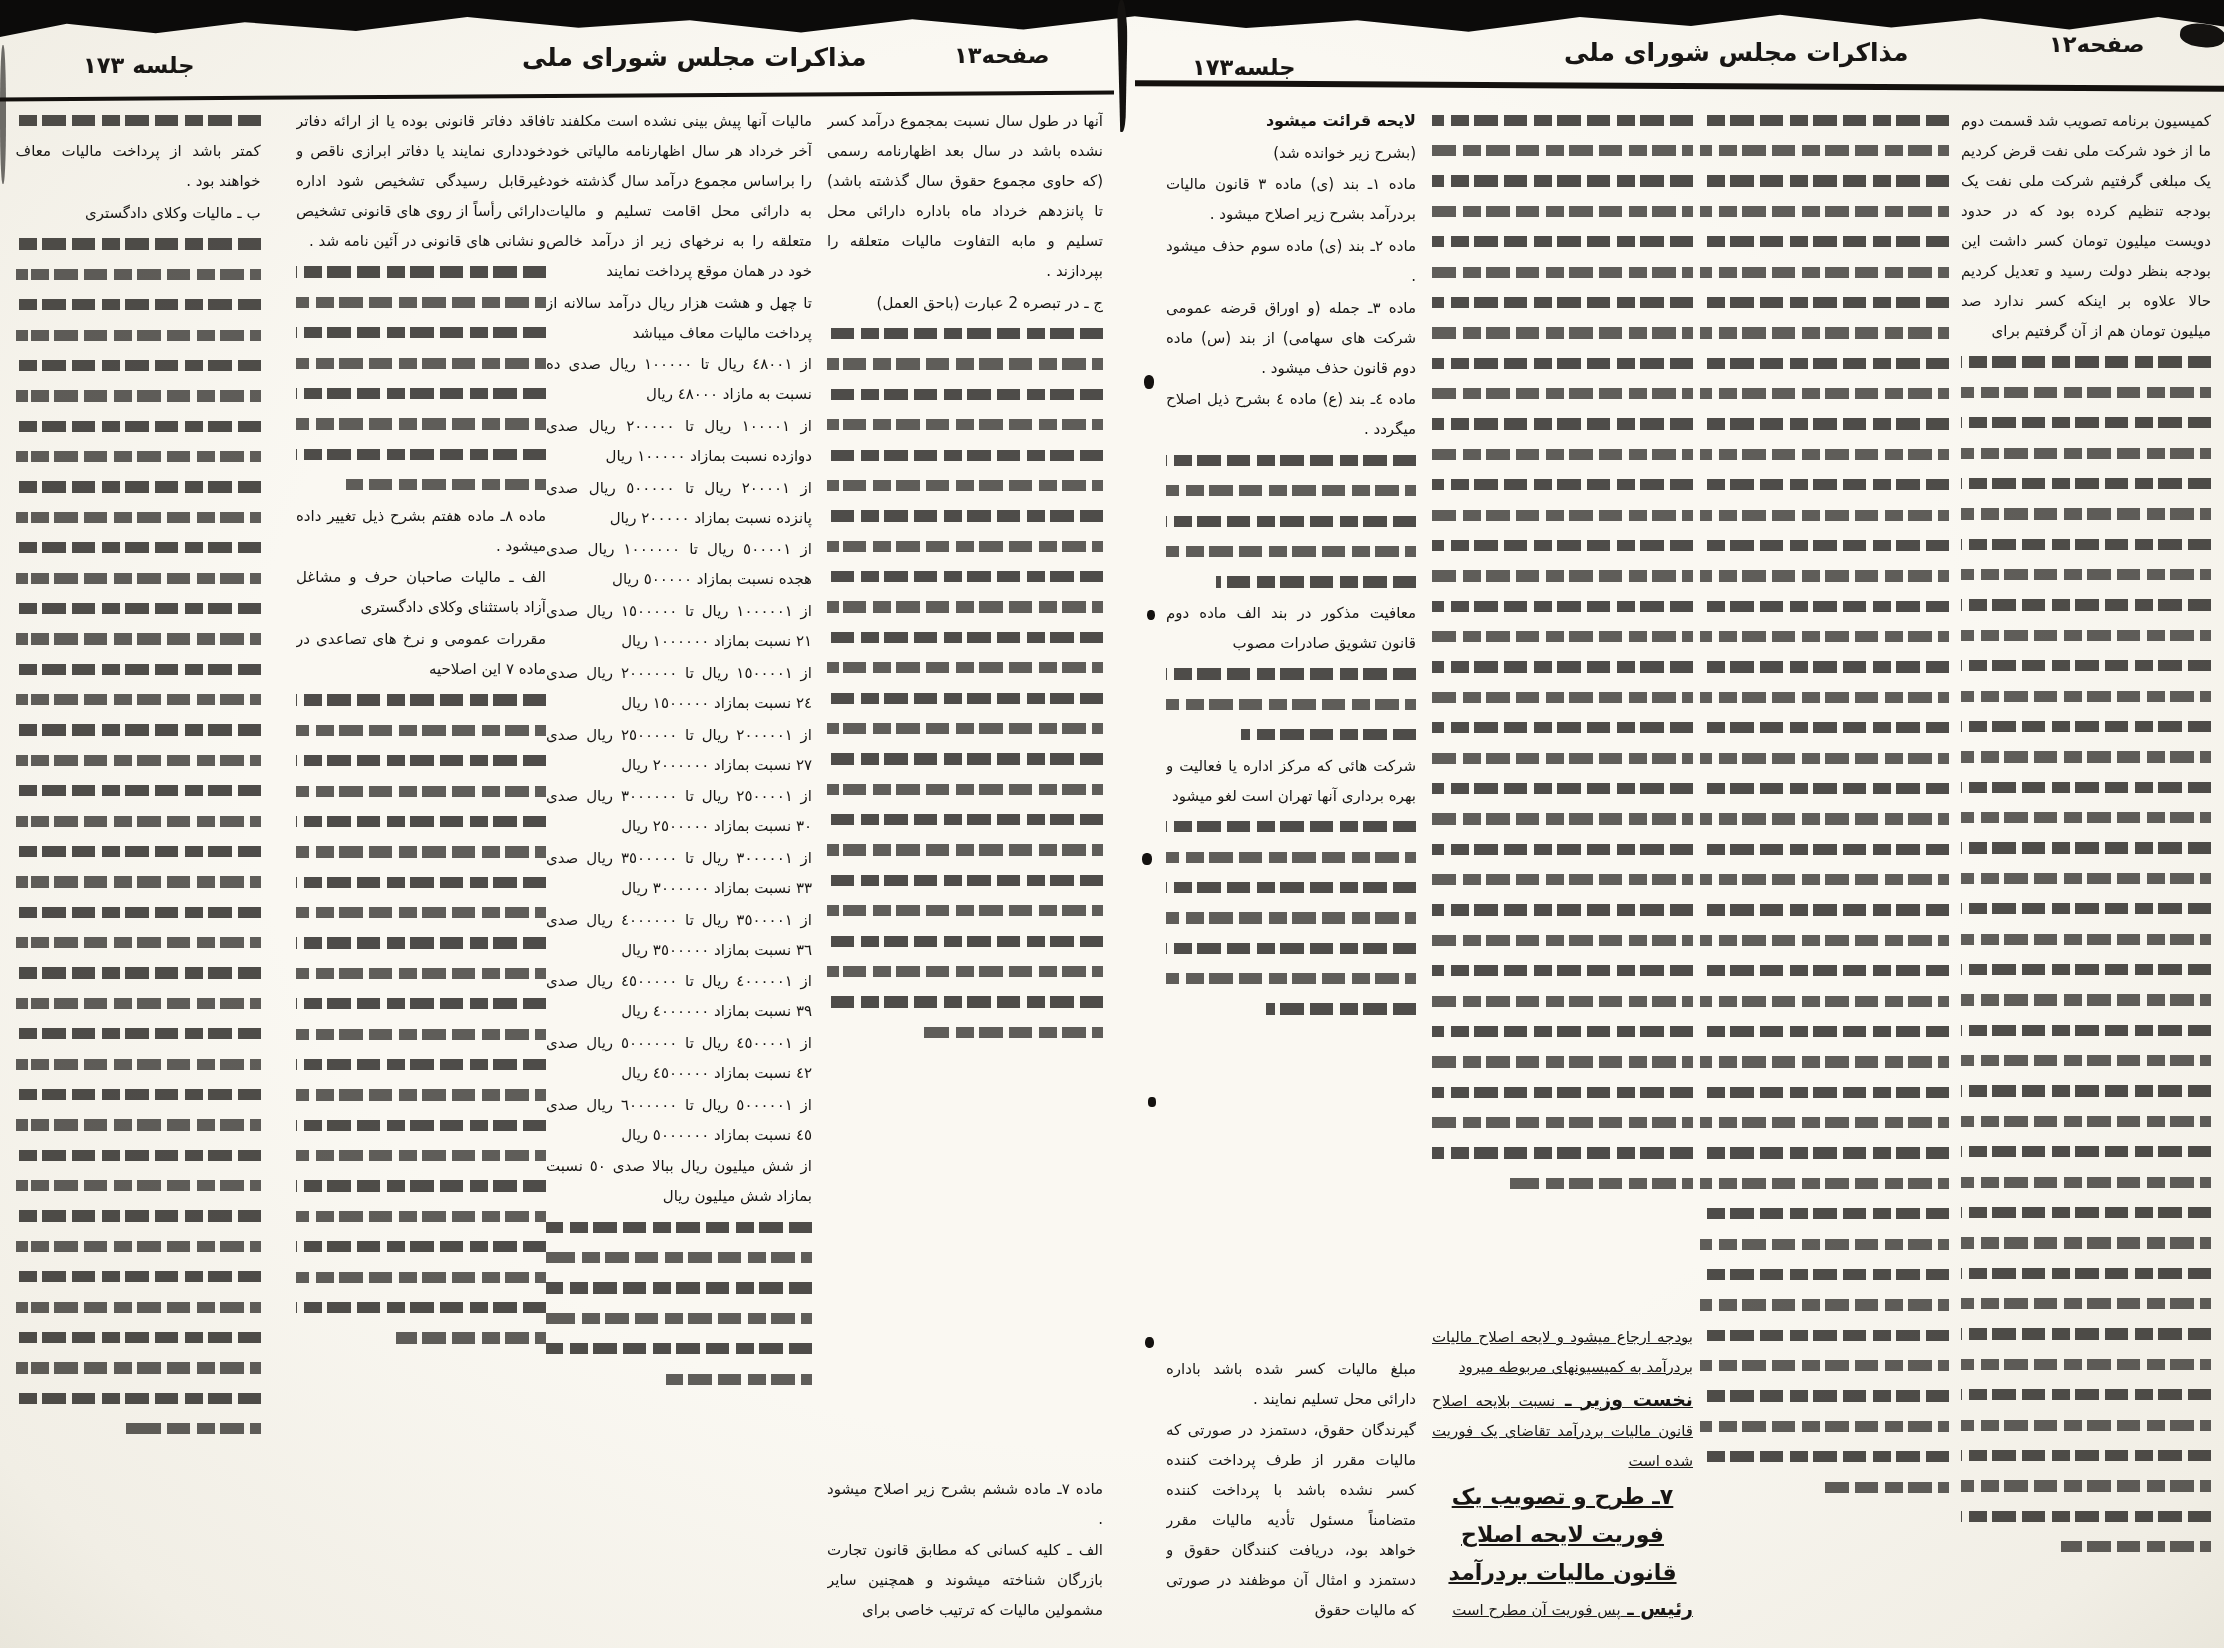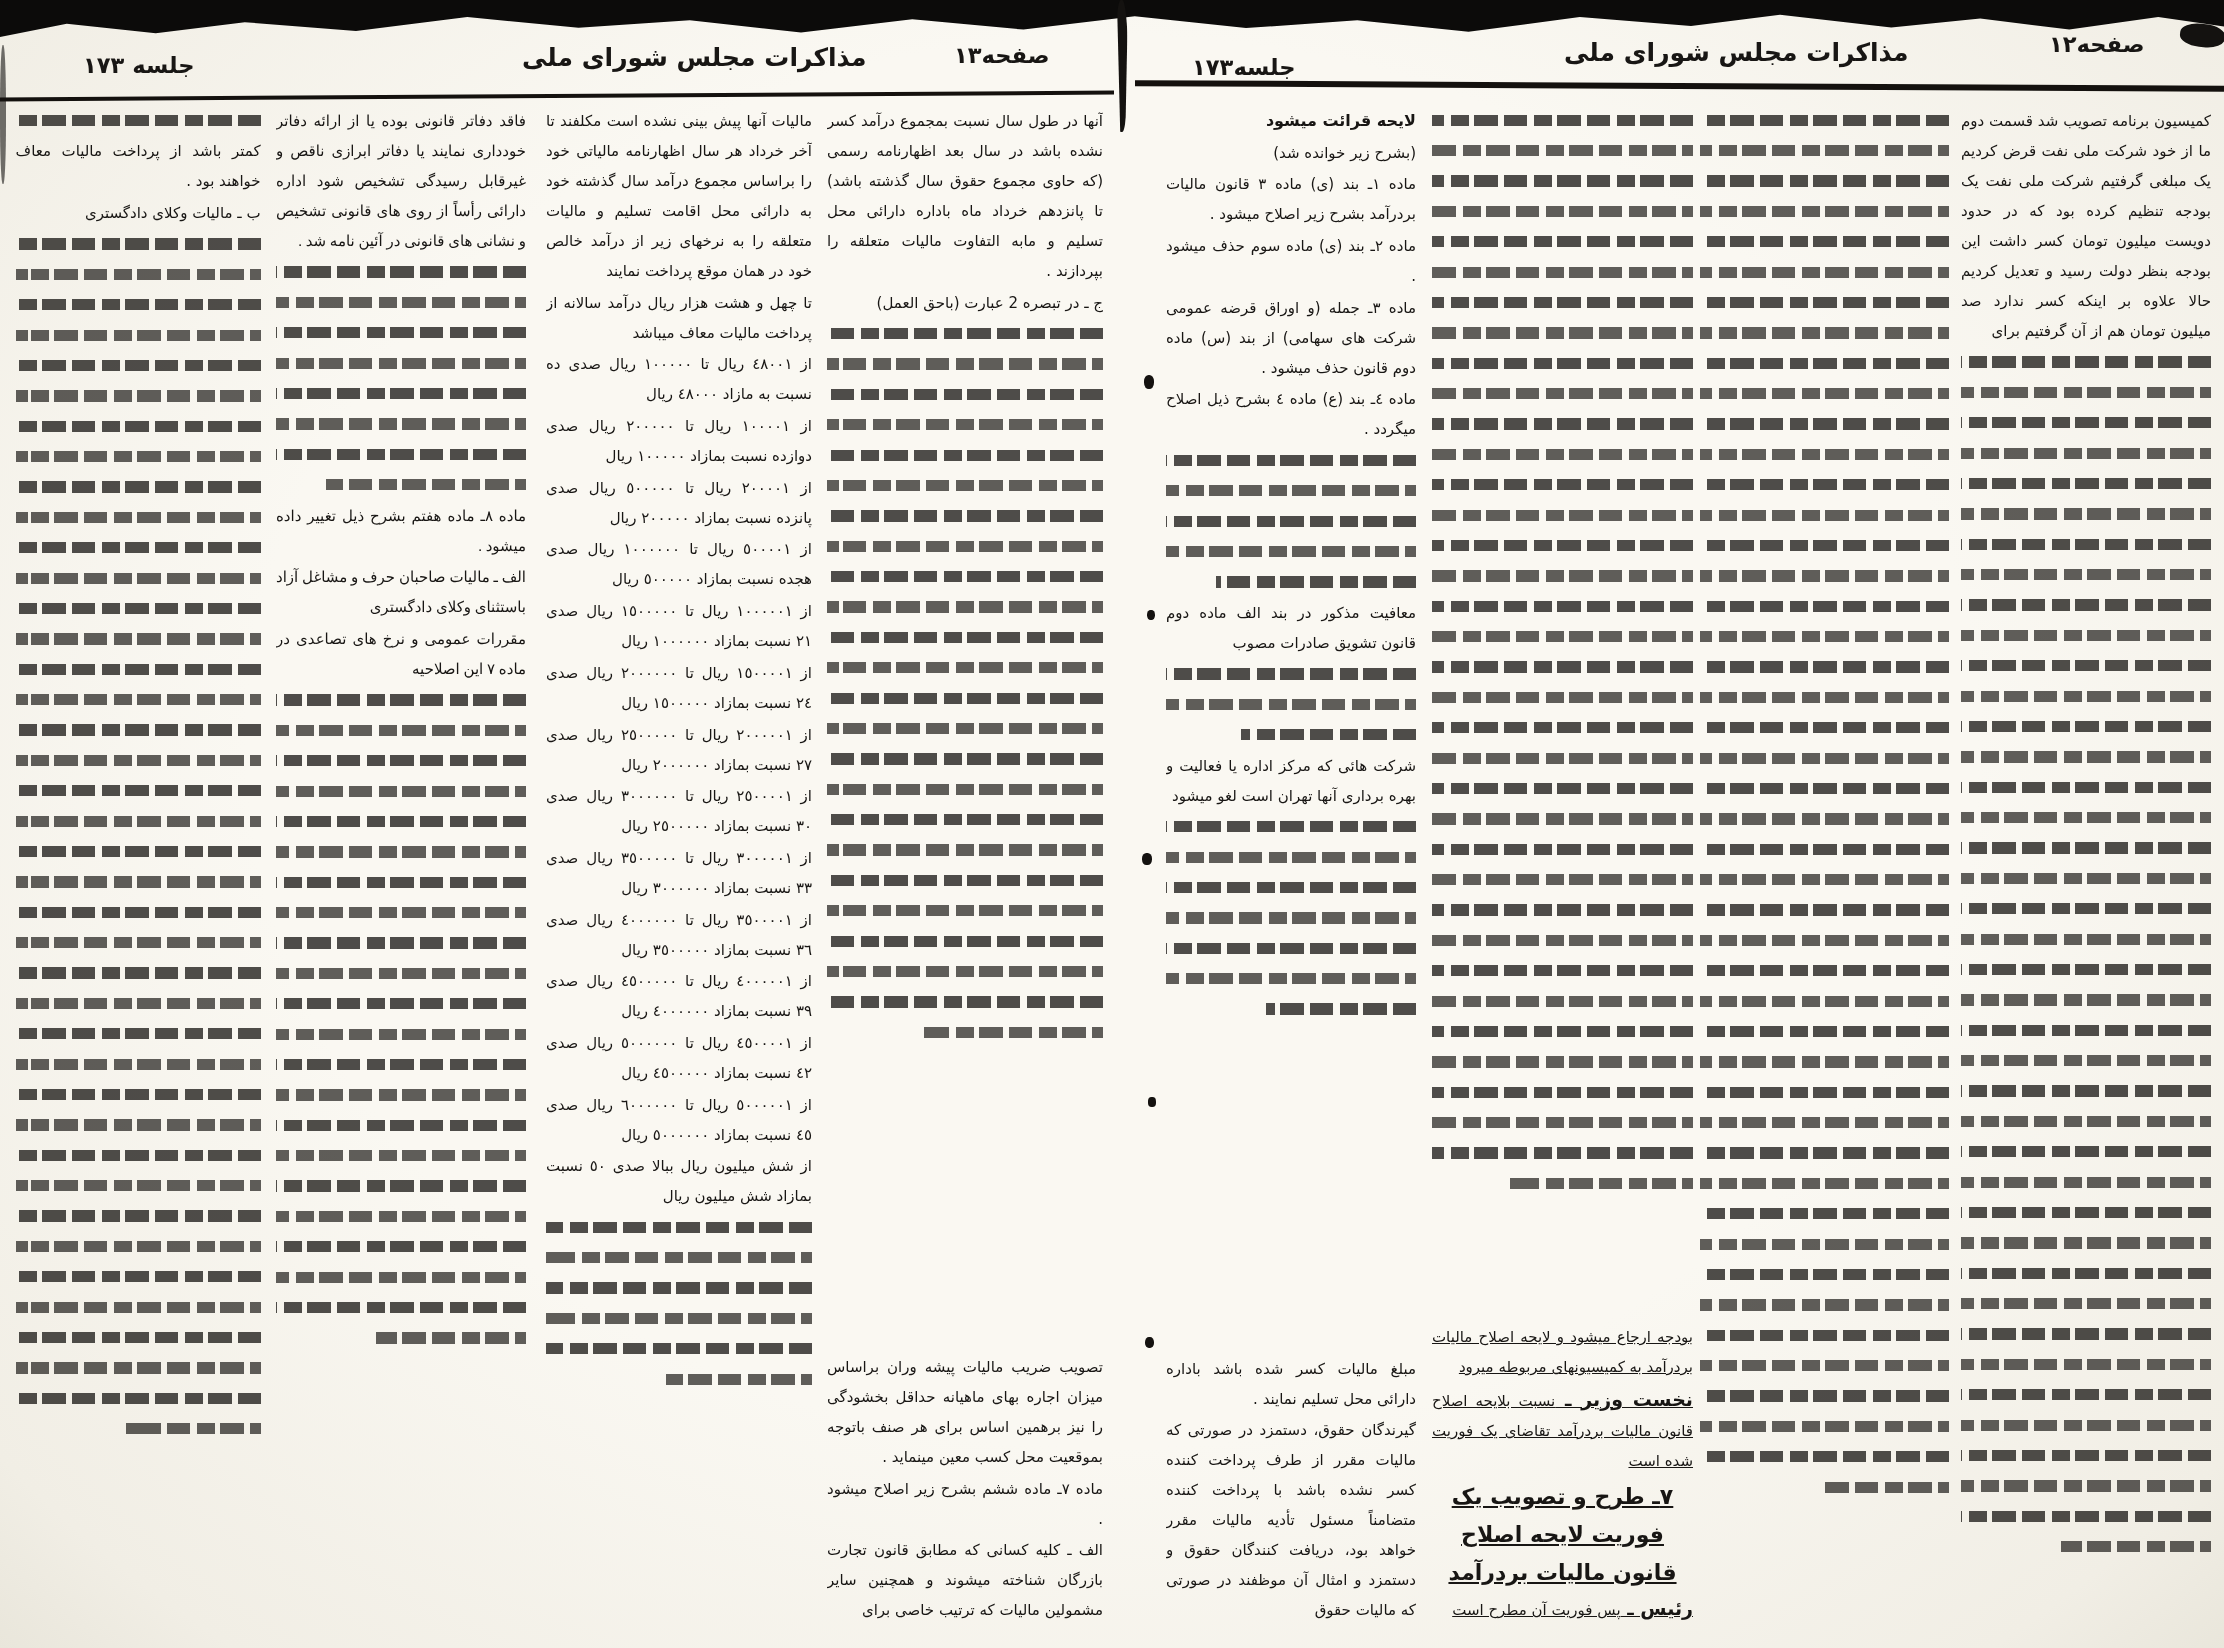--- a/index.html
+++ b/index.html
@@ -78,21 +78,20 @@
       <div class="fline alt"></div>
       <div class="fline"></div>
       <div class="fline alt"></div>
       <div class="fline"></div>
       <div class="fline alt"></div>
       <div class="fline"></div>
       <div class="fline alt"></div>
       <div class="fline"></div>
       <div class="fline alt" style="width: 65%;"></div>
       <div class="vspace"></div>
-      <p class="t-p">تصویب ضریب مالیات پیشه وران براساس میزان اجاره بهای ماهیانه حداقل بخشودگی را نیز برهمین اساس برای هر صنف باتوجه بموقعیت محل کسب معین مینماید .</p>
       <p class="t-p">ماده ۷ـ ماده ششم بشرح زیر اصلاح میشود .</p>
       <p class="t-p">الف ـ کلیه کسانی که مطابق قانون تجارت بازرگان شناخته میشوند و همچنین سایر مشمولین مالیات که ترتیب خاصی برای</p>
     </div>
   <div class="col" style="left:546px;width:266px;">
       <p class="t-p">مالیات آنها پیش بینی نشده است مکلفند تا آخر خرداد هر سال اظهارنامه مالیاتی خود را براساس مجموع درآمد سال گذشته خود به دارائی محل اقامت تسلیم و مالیات متعلقه را به نرخهای زیر از درآمد خالص خود در همان موقع پرداخت نمایند</p>
       <p class="t-p">تا چهل و هشت هزار ریال درآمد سالانه از پرداخت مالیات معاف میباشد</p>
       <p class="t-rate">از ٤٨٠٠١ ریال تا ١٠٠٠٠٠ ریال صدی ده نسبت به مازاد ٤٨٠٠٠ ریال</p>
       <p class="t-rate">از ١٠٠٠٠١ ریال تا ٢٠٠٠٠٠ ریال صدی دوازده نسبت بمازاد ١٠٠٠٠٠ ریال</p>
       <p class="t-rate">از ٢٠٠٠٠١ ریال تا ٥٠٠٠٠٠ ریال صدی پانزده نسبت بمازاد ٢٠٠٠٠٠ ریال</p>
       <p class="t-rate">از ٥٠٠٠٠١ ریال تا ١٠٠٠٠٠٠ ریال صدی هجده نسبت بمازاد ٥٠٠٠٠٠ ریال</p>
@@ -107,21 +106,21 @@
       <p class="t-rate">از ٥٠٠٠٠٠١ ریال تا ٦٠٠٠٠٠٠ ریال صدی ٤٥ نسبت بمازاد ٥٠٠٠٠٠٠ ریال</p>
       <p class="t-rate">از شش میلیون ریال ببالا صدی ٥٠ نسبت بمازاد شش میلیون ریال</p>
       <div class="fline"></div>
       <div class="fline alt"></div>
       <div class="fline"></div>
       <div class="fline alt"></div>
       <div class="fline"></div>
       <div class="fline alt" style="width: 55%;"></div>
       <div class="vspace"></div>
     </div>
-  <div class="col" style="left:276px;width:250px;font-family:Liberation Serif, serif;">
+  <div class="col" style="left:296px;width:250px;">
       <p class="t-p">فاقد دفاتر قانونی بوده یا از ارائه دفاتر خودداری نمایند یا دفاتر ابرازی ناقص و غیرقابل رسیدگی تشخیص شود اداره دارائی رأساً از روی های قانونی تشخیص و نشانی های قانونی در آئین نامه شد .</p>
       <div class="fline"></div>
       <div class="fline alt"></div>
       <div class="fline"></div>
       <div class="fline alt"></div>
       <div class="fline"></div>
       <div class="fline alt"></div>
       <div class="fline"></div>
       <div class="fline alt" style="width: 80%;"></div>
       <p class="t-p">ماده ۸ـ ماده هفتم بشرح ذیل تغییر داده میشود .</p>

